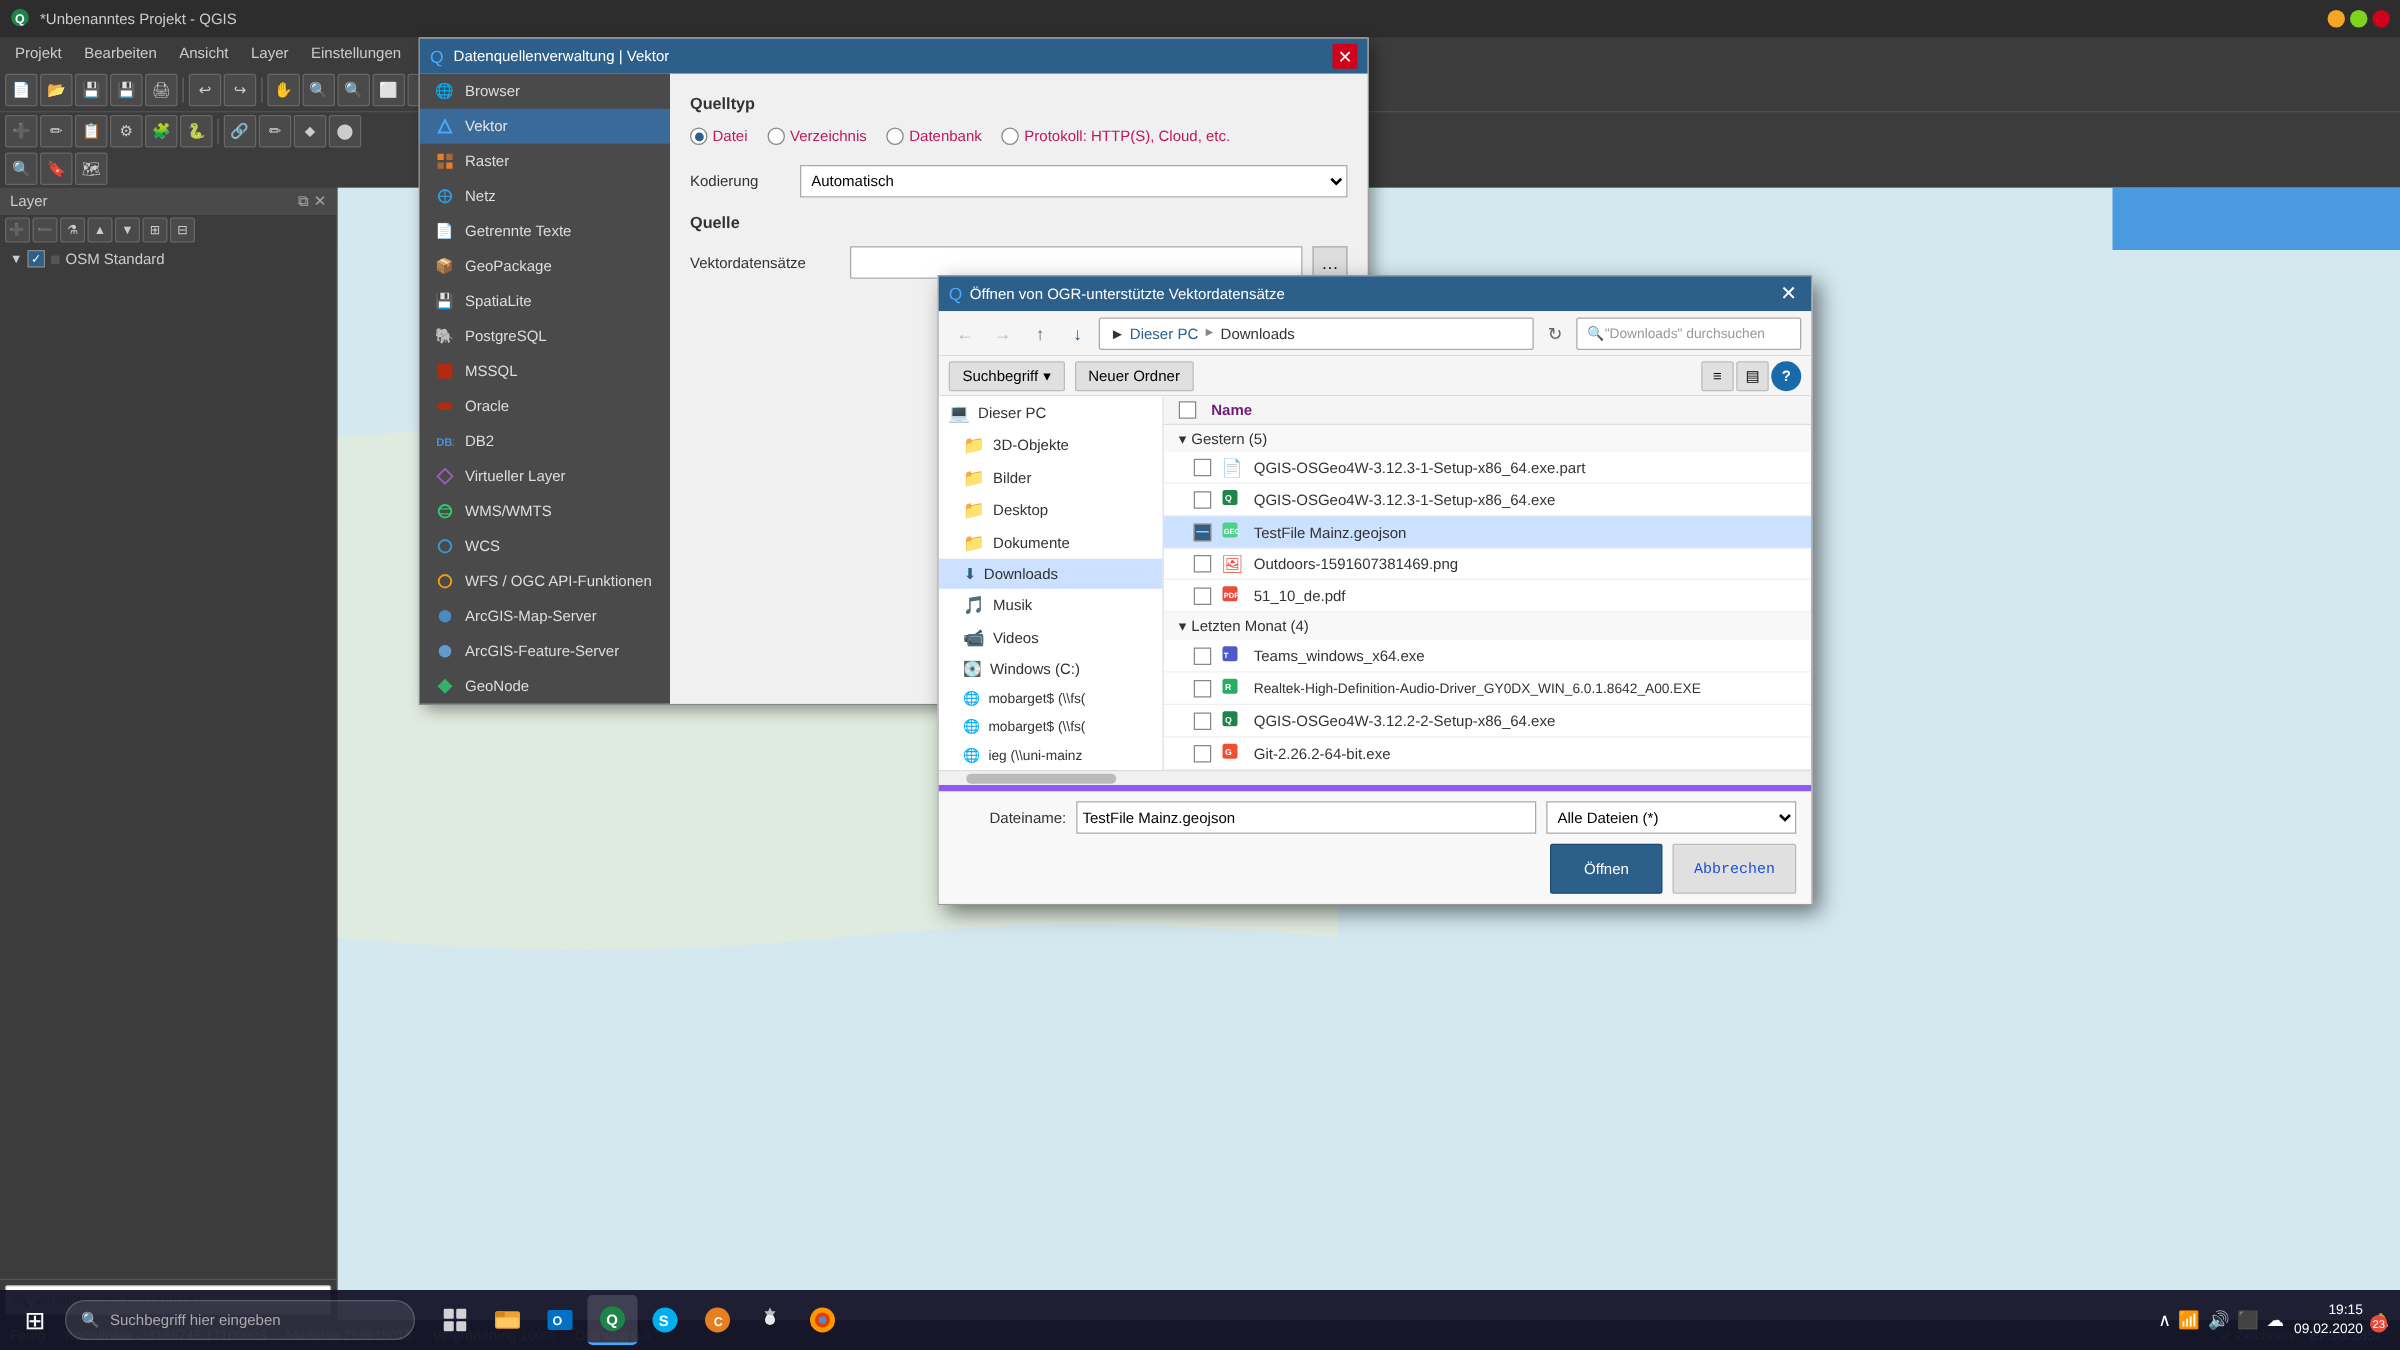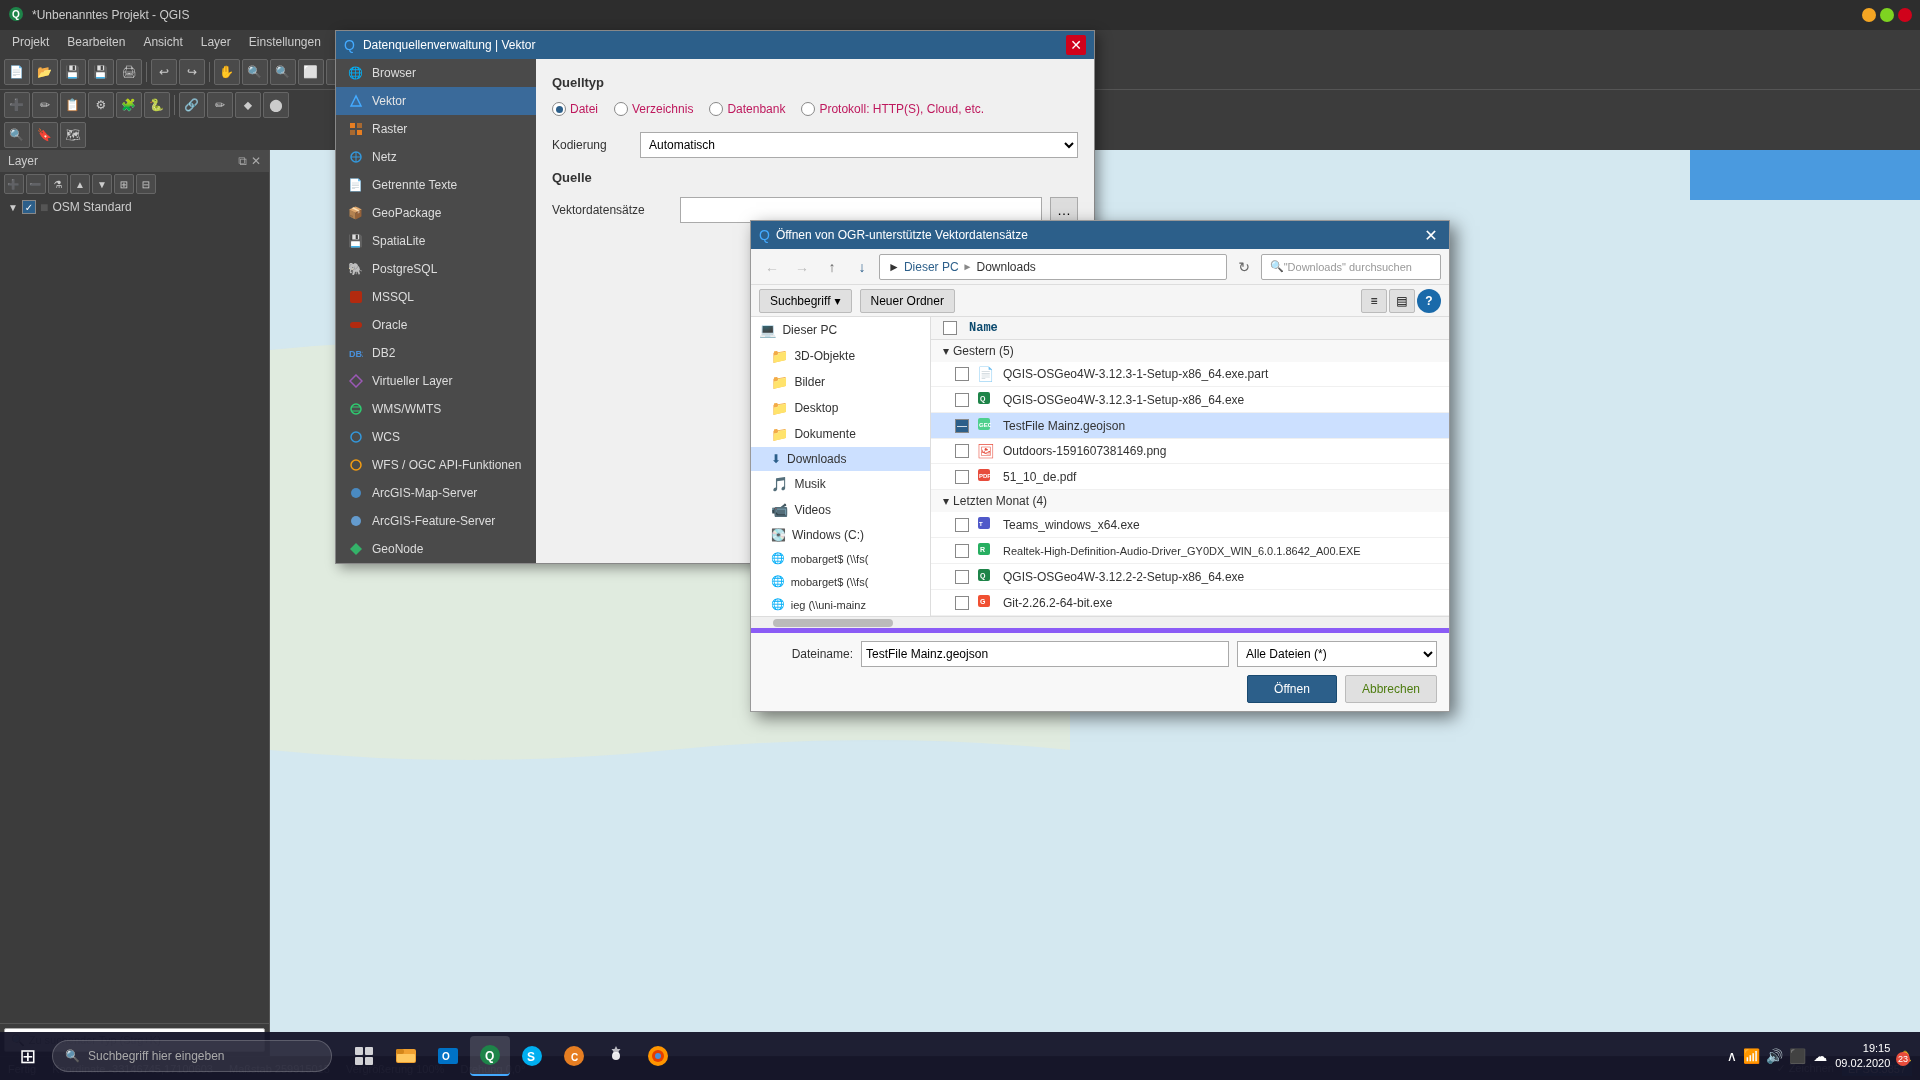--- a/index.html
+++ b/index.html
@@ -595,23 +595,22 @@
     }
 
     .file-list-header {
       display: flex;
       align-items: center;
       padding: 4px 12px;
       background: #f5f5f5;
       border-bottom: 1px solid #ddd;
       font-size: 12px;
       font-weight: bold;
-      color: #0c4a6e;
+      color: #701a75;
       gap: 8px;
-      font-family: Liberation Mono, monospace;
     }
 
     .file-group-header {
       padding: 4px 12px;
       font-size: 12px;
       color: #333;
       background: #f8f8f8;
       cursor: pointer;
       display: flex;
       align-items: center;
@@ -669,35 +668,36 @@
       font-size: 12px;
       background: white;
     }
     .ogr-action-btns {
       display: flex;
       justify-content: flex-end;
       gap: 8px;
     }
     .ogr-action-btn {
       min-width: 90px;
-      height: 28px;
+      height: 40px;
       padding: 0 16px;
       font-size: 12px;
       cursor: pointer;
       border-radius: 2px;
     }
     .btn-primary {
       background: #2c5f8a;
       color: white;
       border: 1px solid #1a4a70;
     }
     .btn-default {
       background: #e0e0e0;
-      color: #4d7c0f;
+      color: #1d4ed8;
       border: 1px solid #bbb;
+      font-family: Liberation Mono, monospace;
     }
 
     
     .ogr-scrollbar {
       height: 12px;
       background: #f0f0f0;
       border-top: 1px solid #ddd;
       display: flex;
       align-items: center;
       padding: 2px;

